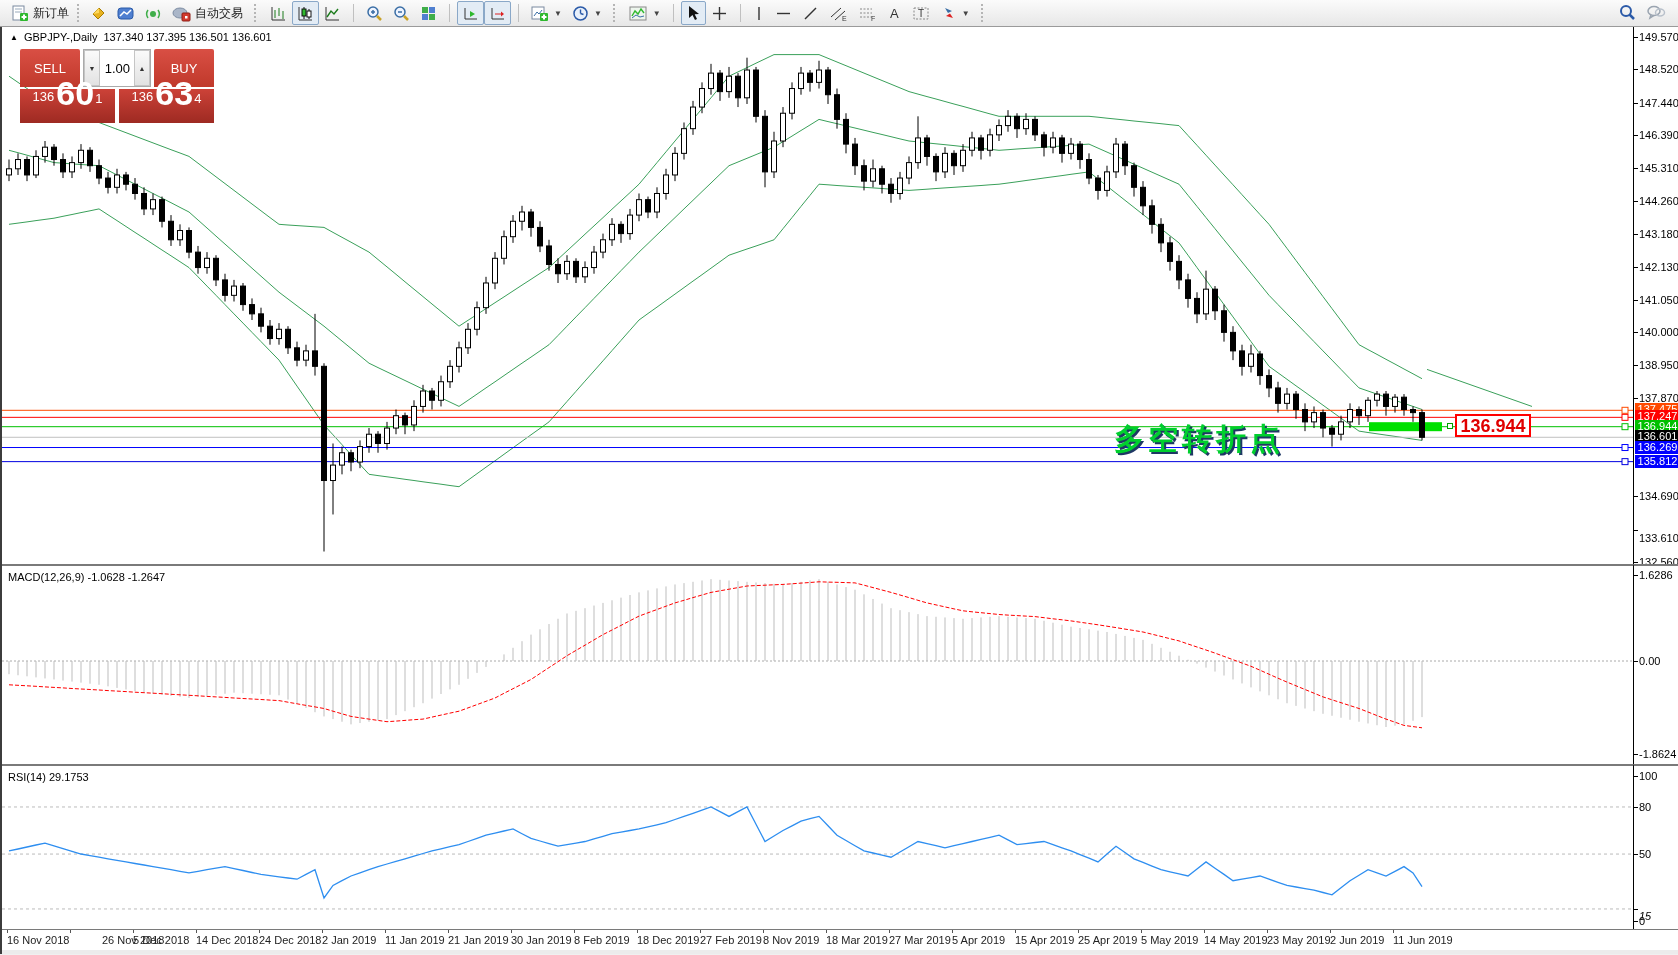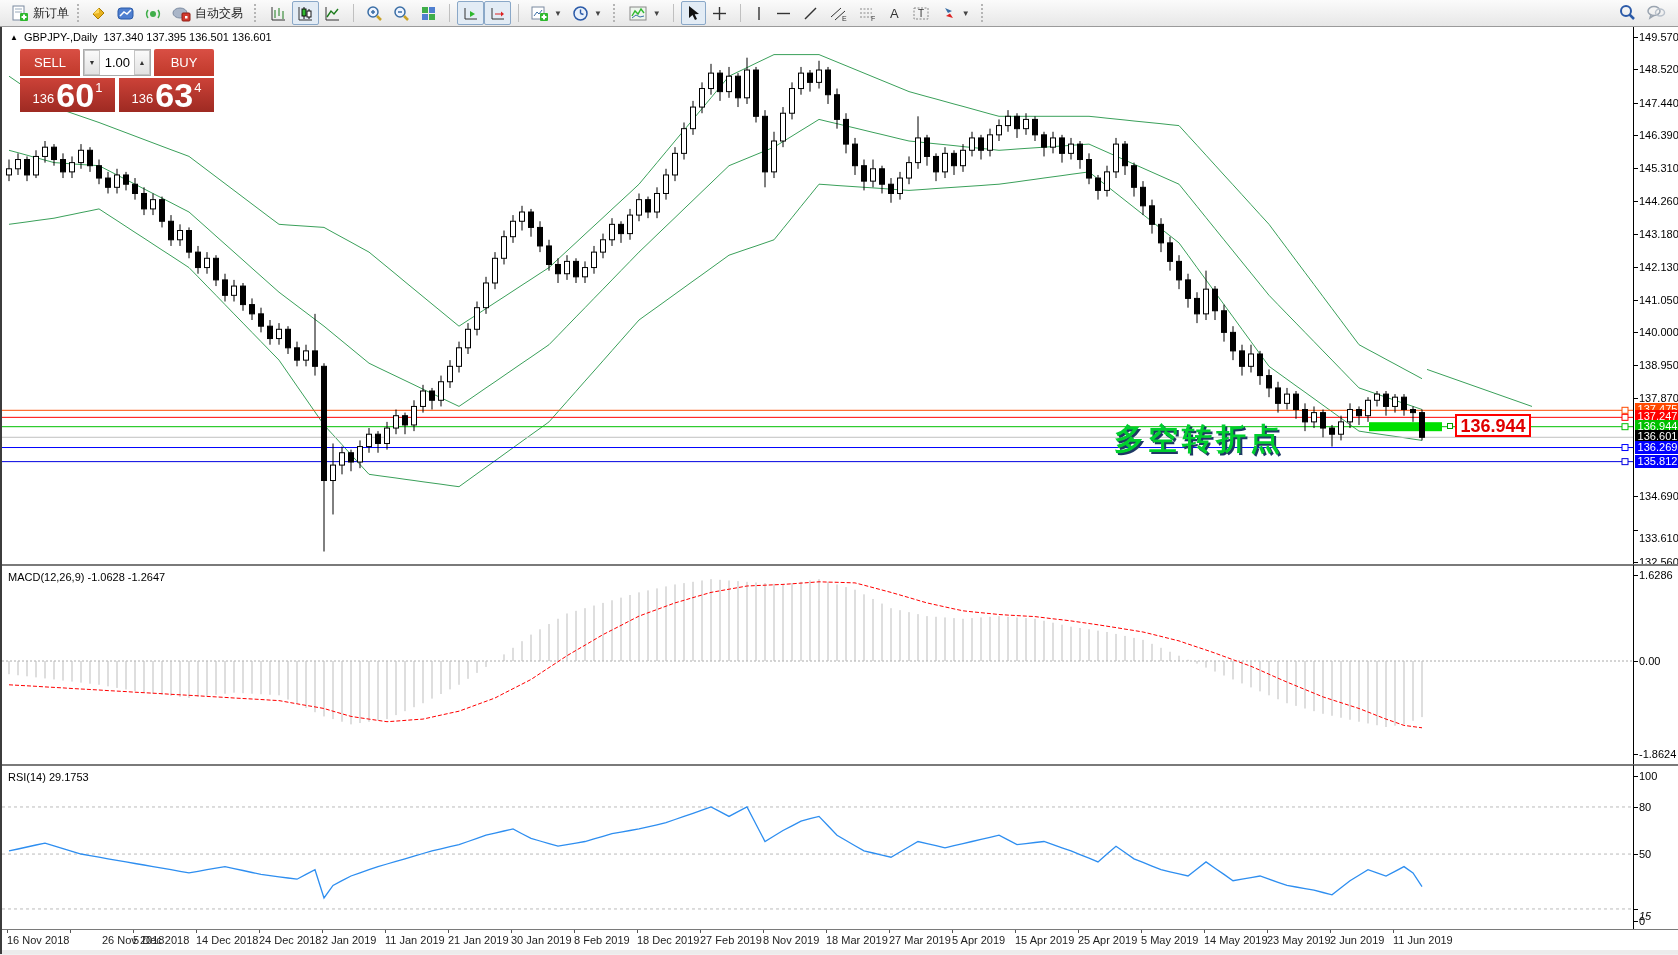--- a/index.html
+++ b/index.html
@@ -35,31 +35,31 @@
   #dateAxis { position:absolute; left:0; top:902px; width:1678px; height:21px; background:#fff;
               border-top:1px solid #7a7a7a; font-size:11px; color:#222; }
   .dlabel { position:absolute; top:4px; white-space:nowrap; }
   .dtick { position:absolute; top:0; width:1px; height:3px; background:#555; }
   #bottomStrip { position:absolute; left:0; top:923px; width:1678px; height:4px; background:#ececec; }
   
   #symline { position:absolute; left:8px; top:4px; font-size:11px; color:#000; display:flex; gap:6px;
              align-items:center; }
   #symline .tri { font-size:8px; }
   #tradePanel { position:absolute; left:18px; top:22px; width:194px; }
-  #tpRow1 { display:flex; height:27px; gap:3px; }
+  #tpRow1 { display:flex; height:38px; gap:3px; }
   .tpbtn { background:linear-gradient(#d94f44,#c0392b); color:#fff; font-size:13px; width:60px;
            display:flex; align-items:center; justify-content:center; border-radius:2px 2px 0 0;}
   #volBox { flex:1; display:flex; border:1px solid #aaa; background:#fff; align-items:stretch; }
   #volBox .spin { width:16px; display:flex; align-items:center; justify-content:center; font-size:7px;
                   color:#333; background:linear-gradient(#fafafa,#e2e2e2); border:1px solid #c5c5c5; }
   #volVal { flex:1; display:flex; align-items:center; justify-content:flex-end; padding-right:4px;
             font-size:13px; color:#000; }
   #tpRow2 { display:flex; gap:4px; margin-top:2px; }
   .bigpx { background:linear-gradient(#cc4238,#9e2a22); color:#fff; height:34px; flex:1;
-           display:flex; align-items:flex-end; justify-content:center; padding-bottom:2px; }
+           display:flex; align-items:flex-end; justify-content:center; padding-bottom:15px; }
   .bigpx .pre { font-size:13px; margin:0 2px 4px 0; }
   .bigpx .big { font-size:34px; font-weight:bold; line-height:30px; }
   .bigpx .sup { font-size:13px; margin:2px 0 0 1px; align-self:flex-start; }
   #turnText { position:absolute; left:1112px; top:392px; font-size:30px; font-weight:bold;
               color:#00cf2e; text-shadow:2px 2px 0 #1f3864; letter-spacing:4px; }
   #callout { position:absolute; left:1453px; top:387px; width:76px; height:23px; border:2px solid #f00;
              background:#fff; color:#e00000; font-size:18px; font-weight:bold; text-align:center;
              line-height:20px; }
   #calloutSq { position:absolute; left:1445px; top:396px; width:6px; height:6px; border:1px solid #00a000;
                background:#fff; }

